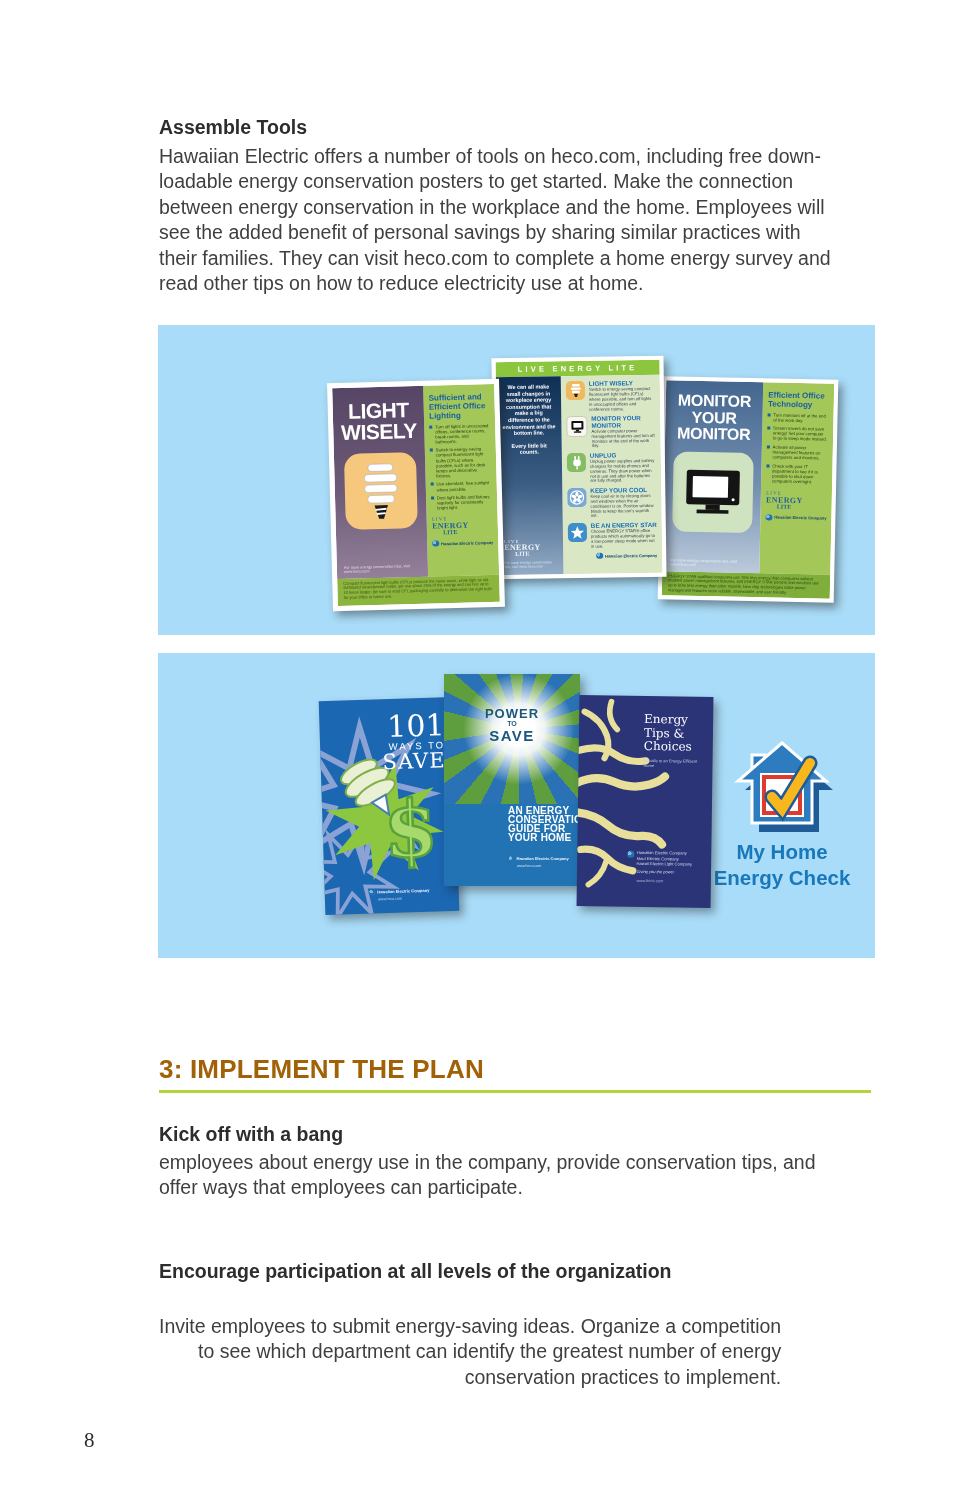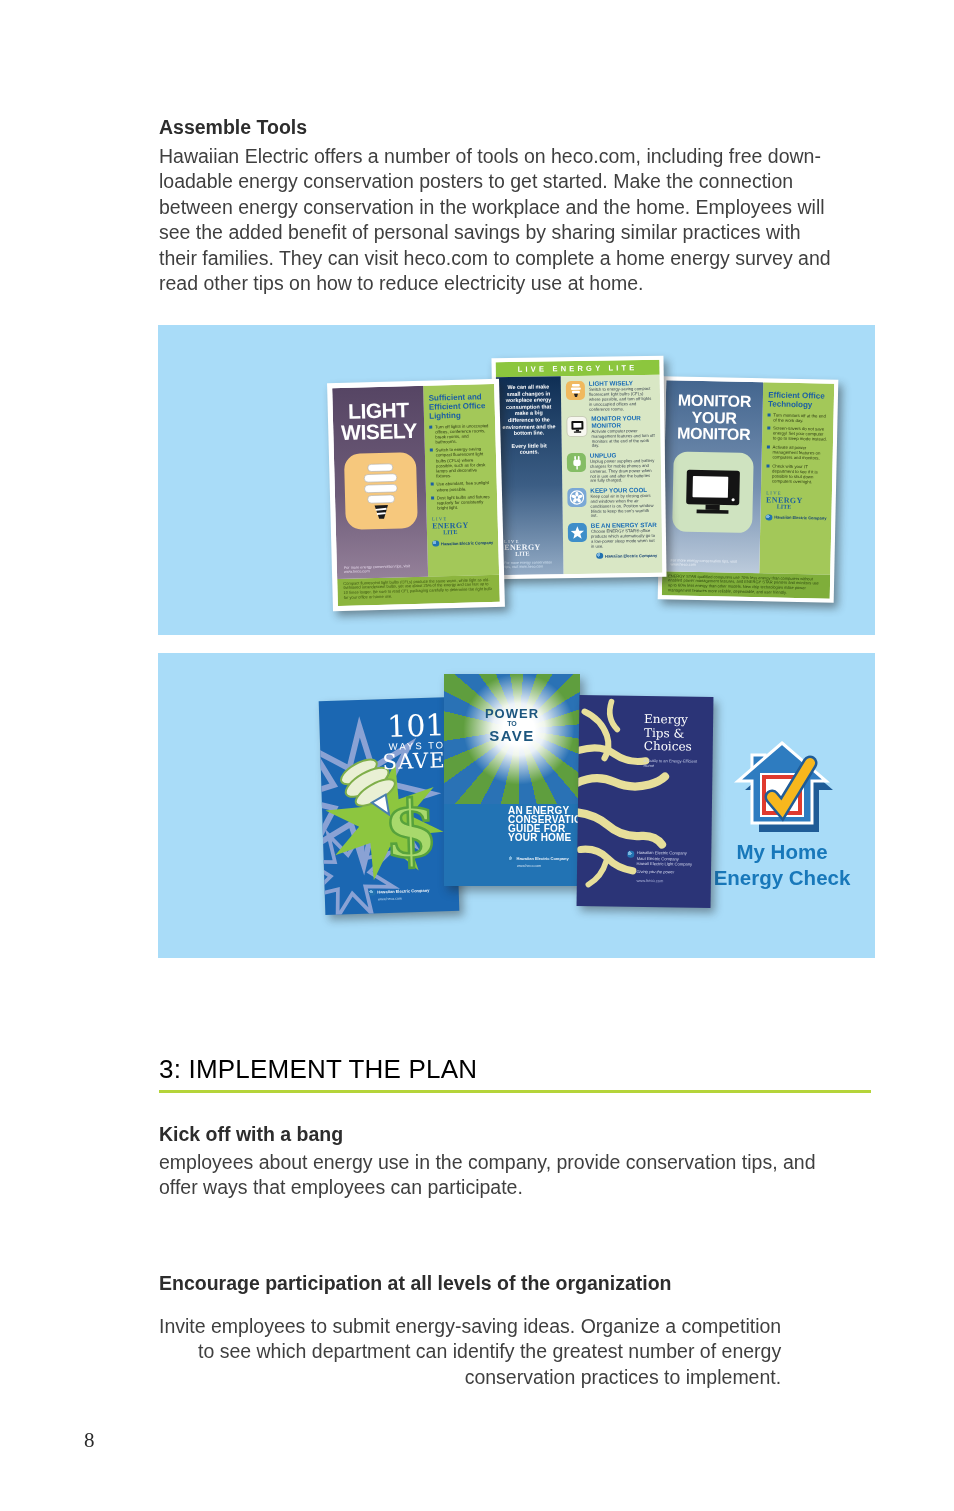--- a/index.html
+++ b/index.html
@@ -2,21 +2,21 @@
 <html><head>
 <meta charset="utf-8">
 <style>
   html,body{margin:0;padding:0;background:#fff;}
   .page{position:relative;width:954px;height:1511px;background:#ffffff;
         font-family:"Liberation Sans",sans-serif;overflow:hidden;}
   .abs{position:absolute;}
   
   .h-bold{font-size:19.5px;font-weight:700;color:#2d2d2d;}
   .bodyline{font-size:19.5px;line-height:25.4px;color:#3f3f3f;white-space:nowrap;}
-  .sec-head{font-size:26px;font-weight:400;color:#000000;letter-spacing:.2px;white-space:nowrap;}
+  .sec-head{font-size:26px;font-weight:700;color:#a16207;letter-spacing:.2px;white-space:nowrap;}
   .rule{height:2.5px;background:#b5d43a;}
   .pagenum{font-size:21px;color:#2b2b2b;font-family:"Liberation Serif",serif;}
   
   .bluebox{position:absolute;background:#a9dcf8;}
   .box-label{position:absolute;text-align:center;font-weight:700;color:#15689e;
              font-size:24px;line-height:29px;}
   
   .poster{position:absolute;background:#fff;box-shadow:4px 5px 9px rgba(30,30,30,.45);}
   .pframe{position:absolute;inset:5px;display:flex;flex-direction:column;overflow:hidden;}
   .prow{display:flex;flex:1;min-height:0;}
@@ -443,21 +443,21 @@
 
   <div class="abs sec-head" style="left:159px;top:1054px;">3: IMPLEMENT THE PLAN</div>
   <div class="abs rule" style="left:159px;top:1090px;width:712px;"></div>
 
   <div class="abs h-bold" style="left:159px;top:1123px;">Kick off with a bang</div>
   <div class="abs" style="left:159px;top:1150px;">
     <div class="bodyline">employees about energy use in the company, provide conservation tips, and</div>
     <div class="bodyline">offer ways that employees can participate.</div>
   </div>
 
-  <div class="abs h-bold" style="left:159px;top:1260px;margin-top:12px;">Encourage participation at all levels of the organization</div>
+  <div class="abs h-bold" style="left:159px;top:1260px;">Encourage participation at all levels of the organization</div>
   <div class="abs" style="left:159px;top:1314px;text-align:right;">
     <div class="bodyline">Invite employees to submit energy-saving ideas. Organize a competition</div>
     <div class="bodyline">to see which department can identify the greatest number of energy</div>
     <div class="bodyline">conservation practices to implement.</div>
   </div>
 
   <div class="abs pagenum" style="left:84px;top:1428px;">8</div>
 
 </div>
 

